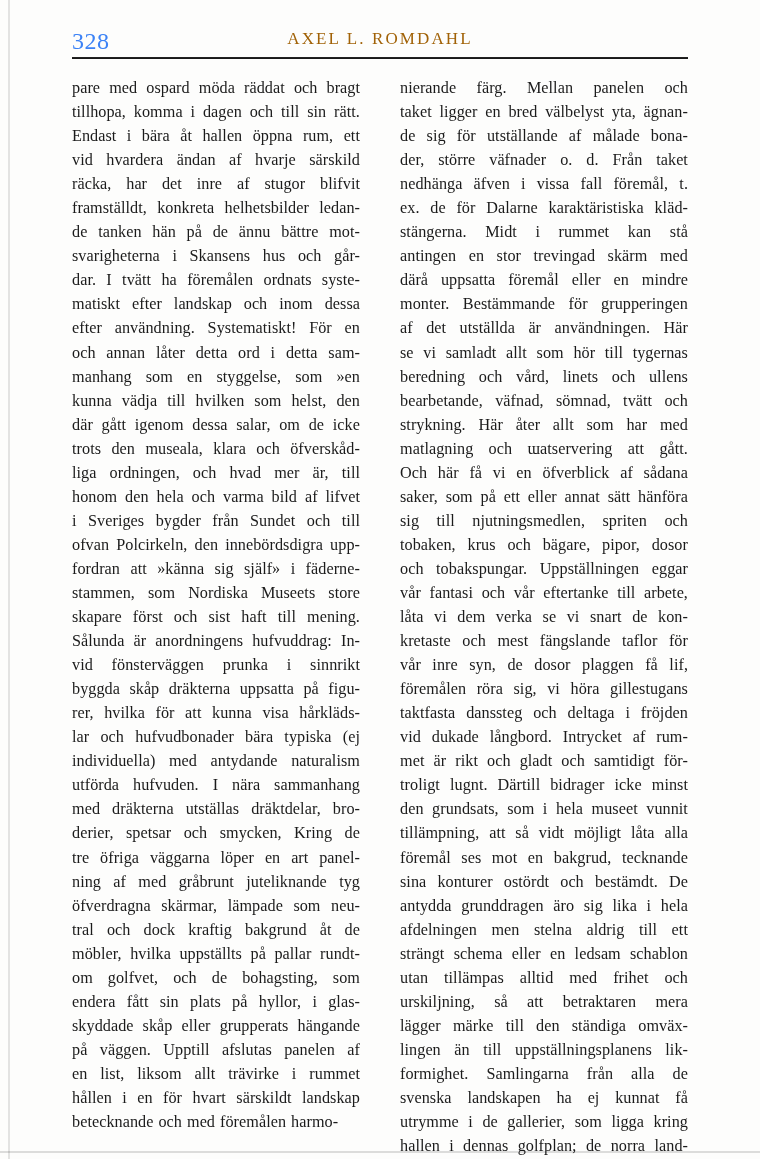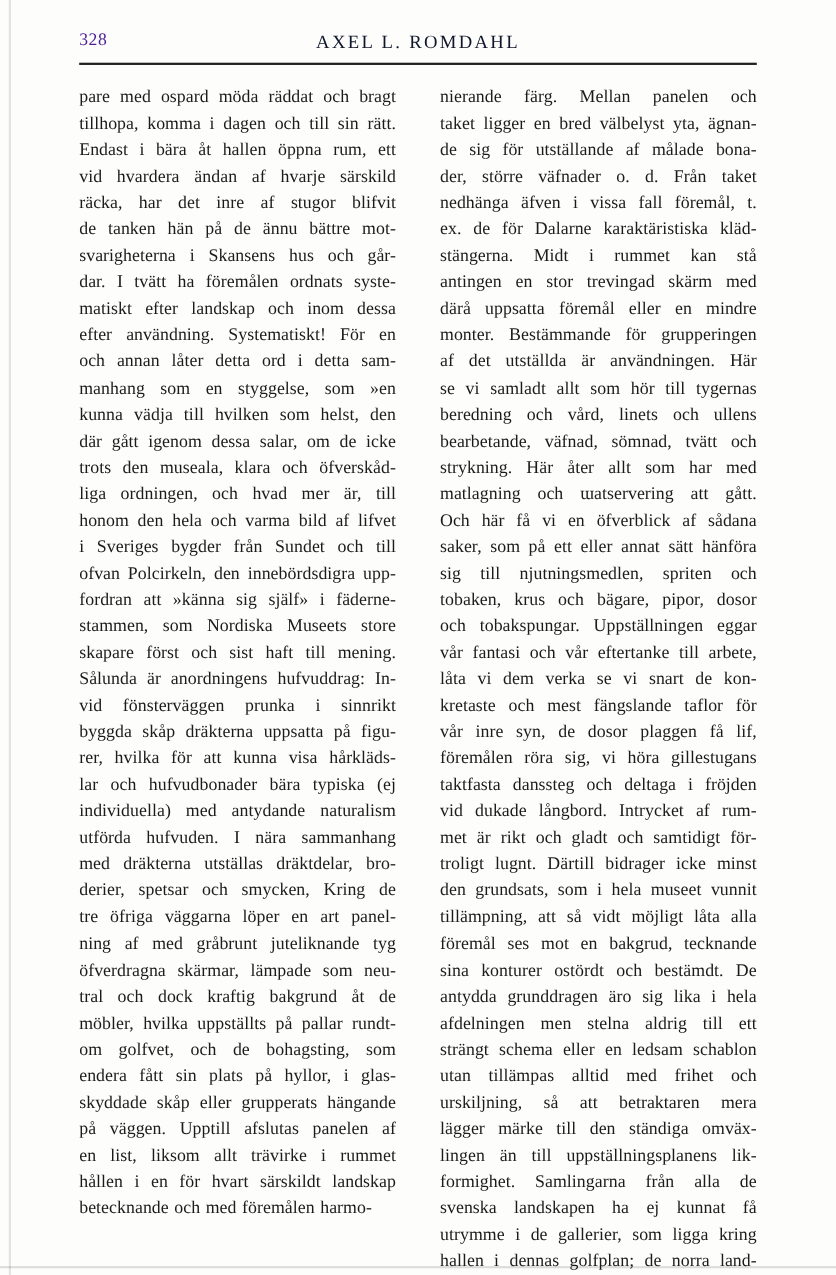--- a/index.html
+++ b/index.html
@@ -29,34 +29,34 @@
     position: absolute;
     left: 72px;
     top: 26px;
     width: 616px;
     height: 30px;
   }
   .folio {
     position: absolute;
     left: 0;
     top: 2px;
-    font-size: 16px;
+    font-size: 24px;
     letter-spacing: 0.5px;
-    color: #4c1d95;
+    color: #3b82f6;
     font-family: "Liberation Serif", "DejaVu Serif", serif;
   }
   .head-title {
     position: absolute;
     left: 0;
     top: 3px;
     width: 616px;
     text-align: center;
     font-size: 17px;
     letter-spacing: 2.1px;
-    color: #0f172a;
+    color: #a16207;
     white-space: nowrap;
   }
   .head-rule {
     position: absolute;
     left: 72px;
     top: 57px;
     width: 616px;
     height: 2px;
     background: #222;
   }
@@ -185,20 +185,28 @@
             <span class="w">har</span>
             <span class="w">det</span>
             <span class="w">inre</span>
             <span class="w">af</span>
             <span class="w">stugor</span>
             <span class="w">blifvit</span>
           </span>
         </div>
         <div class="line">
           <span class="jl">
+            <span class="w">framställdt,</span>
+            <span class="w">konkreta</span>
+            <span class="w">helhetsbilder</span>
+            <span class="w">ledan-</span>
+          </span>
+        </div>
+        <div class="line">
+          <span class="jl">
             <span class="w">de</span>
             <span class="w">tanken</span>
             <span class="w">hän</span>
             <span class="w">på</span>
             <span class="w">de</span>
             <span class="w">ännu</span>
             <span class="w">bättre</span>
             <span class="w">mot-</span>
           </span>
         </div>

